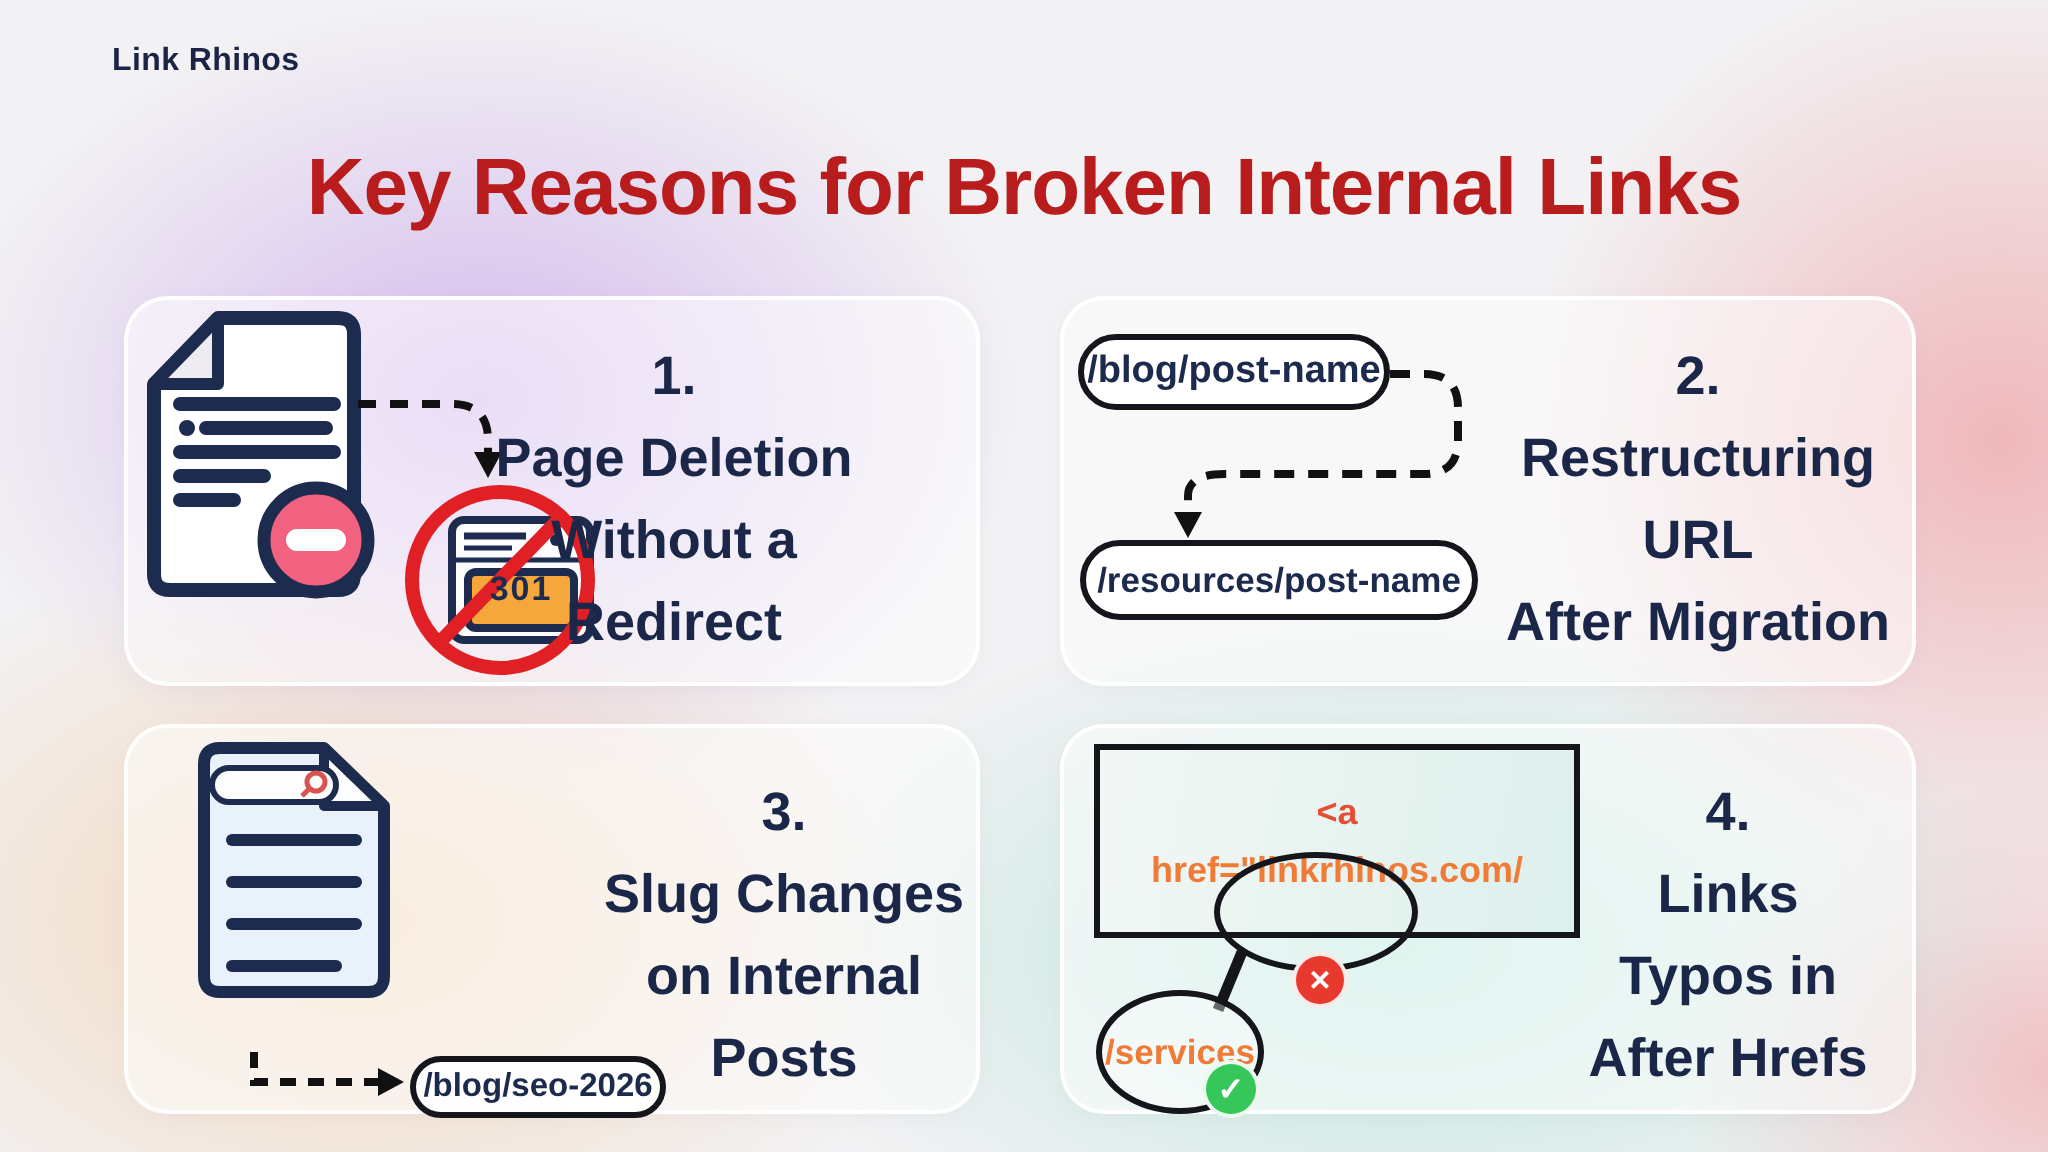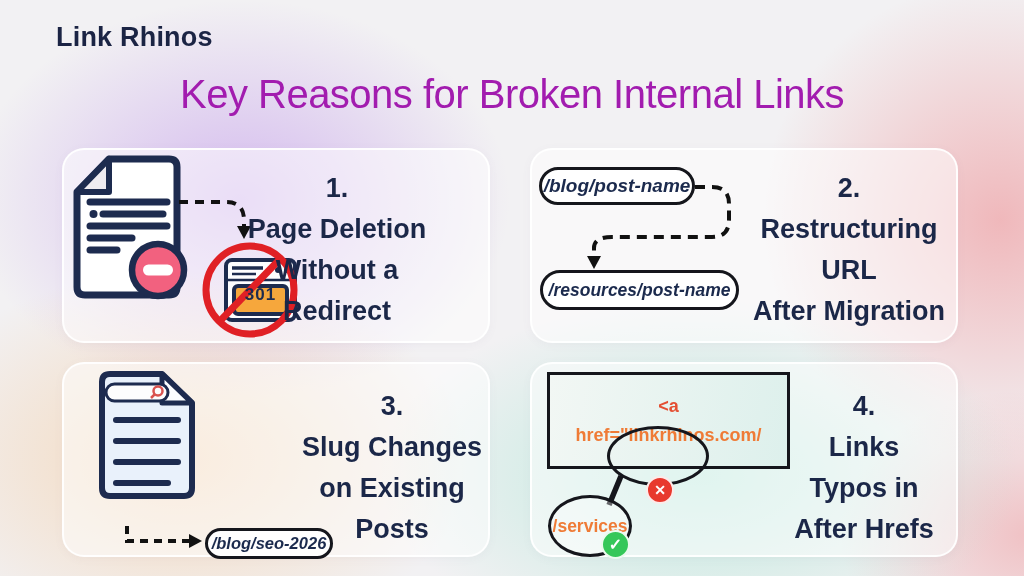--- a/index.html
+++ b/index.html
@@ -14,23 +14,23 @@
   .blob-pink-right { left:760px; top:-20px; width:480px; height:480px;
     background:radial-gradient(closest-side, rgba(238,146,150,0.60), rgba(238,146,150,0) 100%); }
   .blob-pink-bottom { left:840px; top:390px; width:380px; height:290px;
     background:radial-gradient(closest-side, rgba(238,146,150,0.50), rgba(238,146,150,0) 100%); }
   .blob-orange { left:-110px; top:270px; width:580px; height:380px;
     background:radial-gradient(closest-side, rgba(245,196,142,0.55), rgba(245,196,142,0) 100%); }
   .blob-teal { left:380px; top:300px; width:640px; height:350px;
     background:radial-gradient(closest-side, rgba(148,227,204,0.55), rgba(148,227,204,0) 100%); }
 
   .logo { position:absolute; left:56px; top:22px; z-index:2;
-    font-size:27px; font-weight:800; color:#1b2444; letter-spacing:0.2px; }
+    font-size:16px; font-weight:800; color:#1b2444; letter-spacing:0.2px; }
   .title { position:absolute; left:0; top:72px; width:1024px; z-index:2;
-    text-align:center; font-size:40px; font-weight:400; color:#a21caf; letter-spacing:-0.5px; }
+    text-align:center; font-size:40px; font-weight:700; color:#b91c1c; letter-spacing:-0.5px; }
 
   .card { position:absolute; z-index:1; width:428px; height:195px;
     background:rgba(255,255,255,0.52); border:2px solid rgba(255,255,255,0.9);
     border-radius:22px; box-shadow:0 2px 10px rgba(110,95,140,0.05); }
   .card1 { left:62px;  top:148px; }
   .card2 { left:530px; top:148px; }
   .card3 { left:62px;  top:362px; }
   .card4 { left:530px; top:362px; }
 
   .card-text { position:absolute; text-align:center; color:#1b2748;
@@ -38,21 +38,21 @@
   .card1 .card-text { left:108px; top:18px;  width:330px; }
   .card2 .card-text { left:197px; top:18px;  width:240px; }
   .card3 .card-text { left:213px; top:22px;  width:230px; }
   .card4 .card-text { left:217px; top:22px;  width:230px; }
 
   svg { position:absolute; overflow:visible; }
 
   
   .pill { position:absolute; display:flex; align-items:center; justify-content:center;
     background:rgba(255,255,255,0.92); border:3.5px solid #15161c; border-radius:999px;
-    color:#1b2a4d; font-weight:800; white-space:nowrap;font-style:italic; }
+    color:#1b2a4d; font-weight:800; white-space:nowrap; }
   .card2 .pill-top    { left:7px;   top:17px;  width:156px; height:38px; font-size:19px; }
   .card2 .pill-bottom { left:8px;   top:120px; width:199px; height:40px; font-size:17.5px; }
   .card3 .pill-old    { left:6px;   top:131px; width:131px; height:32px; font-size:16.5px; }
   .card3 .pill-new    { left:141px; top:164px; width:128px; height:31px; font-size:16.5px; }
 
   
   .badge-301 { position:absolute; left:170px; top:128px; width:53px; height:34px; z-index:3;
     display:flex; align-items:center; justify-content:center;
     font-size:17px; font-weight:800; color:#1d2b4f; letter-spacing:1px; }
 
@@ -164,21 +164,21 @@
       </g>
     </svg>
     <svg style="left:55px; top:158px;" width="155" height="32" viewBox="0 0 155 32">
       <path d="M8 4 V19 H70" fill="none" stroke="#111111" stroke-width="4" stroke-dasharray="8 6"></path>
       <polygon points="70,12 70,26 83,19" fill="#111111"></polygon>
     </svg>
     <div class="pill pill-new">/blog/seo-2026</div>
     <div class="card-text">
       <div>3.</div>
       <div>Slug Changes</div>
-      <div>on Existing</div>
+      <div>on Internal</div>
       <div>Posts</div>
     </div>
   </div>
 
   <div class="card card4">
     <div class="code-box">
       <div class="code-red">&lt;a</div>
       <div class="code-orange">href="linkrhinos.com/</div>
     </div>
     <div class="typo-ellipse"></div>

